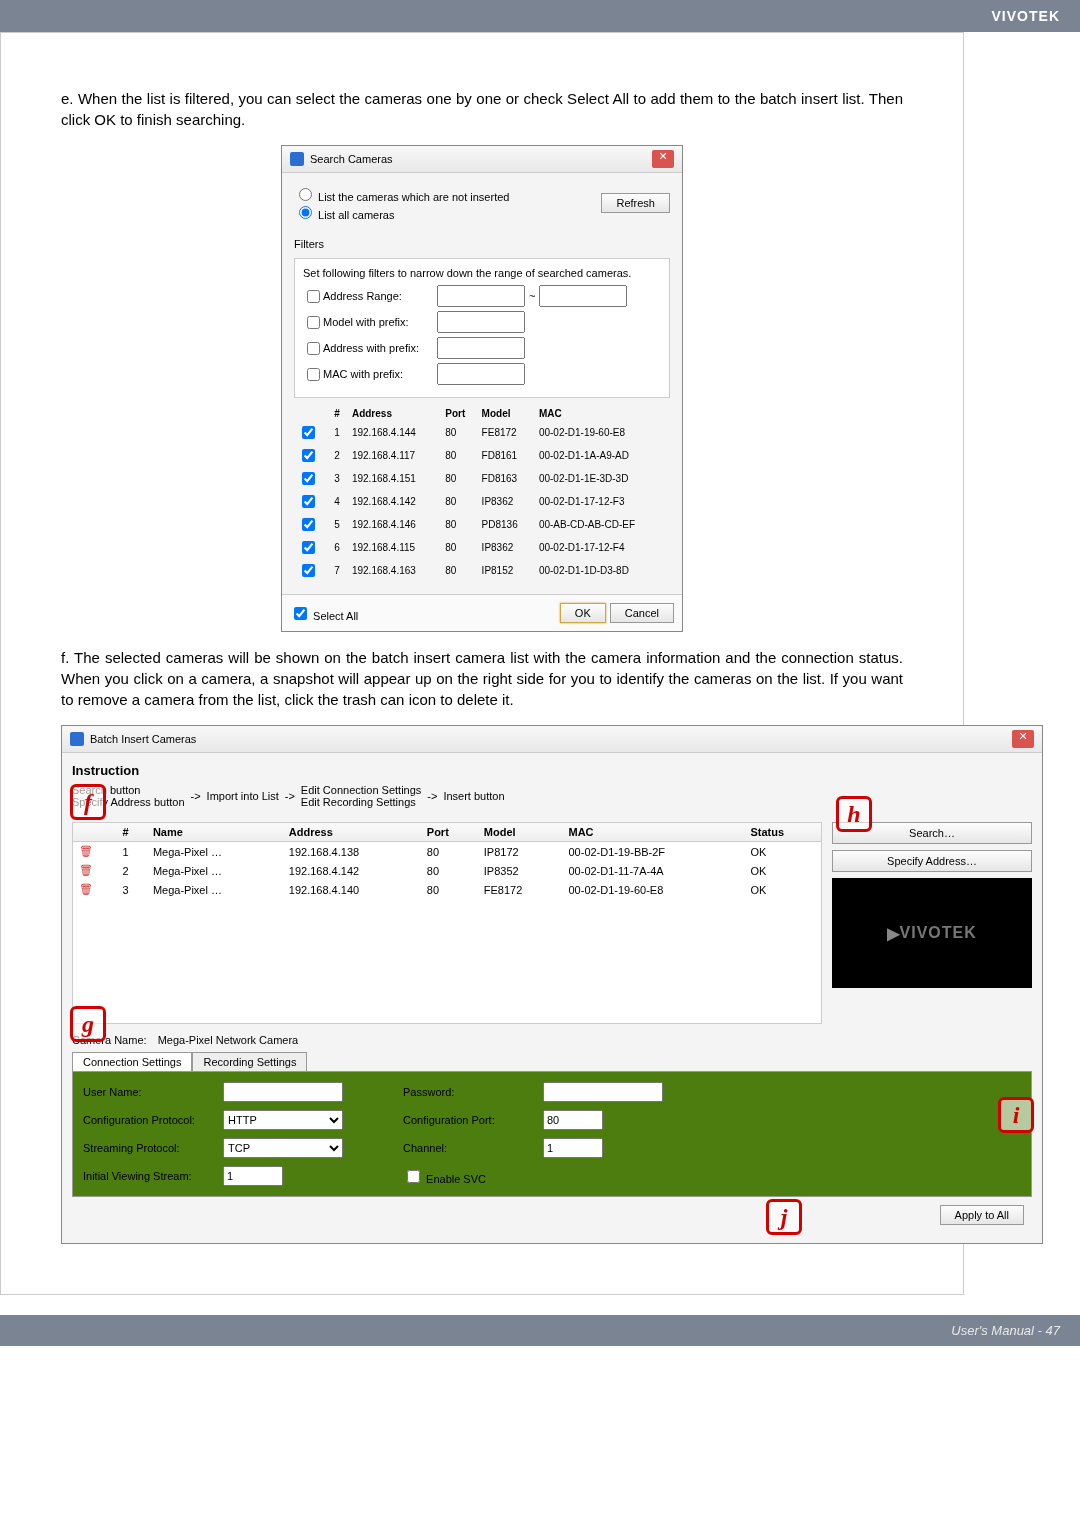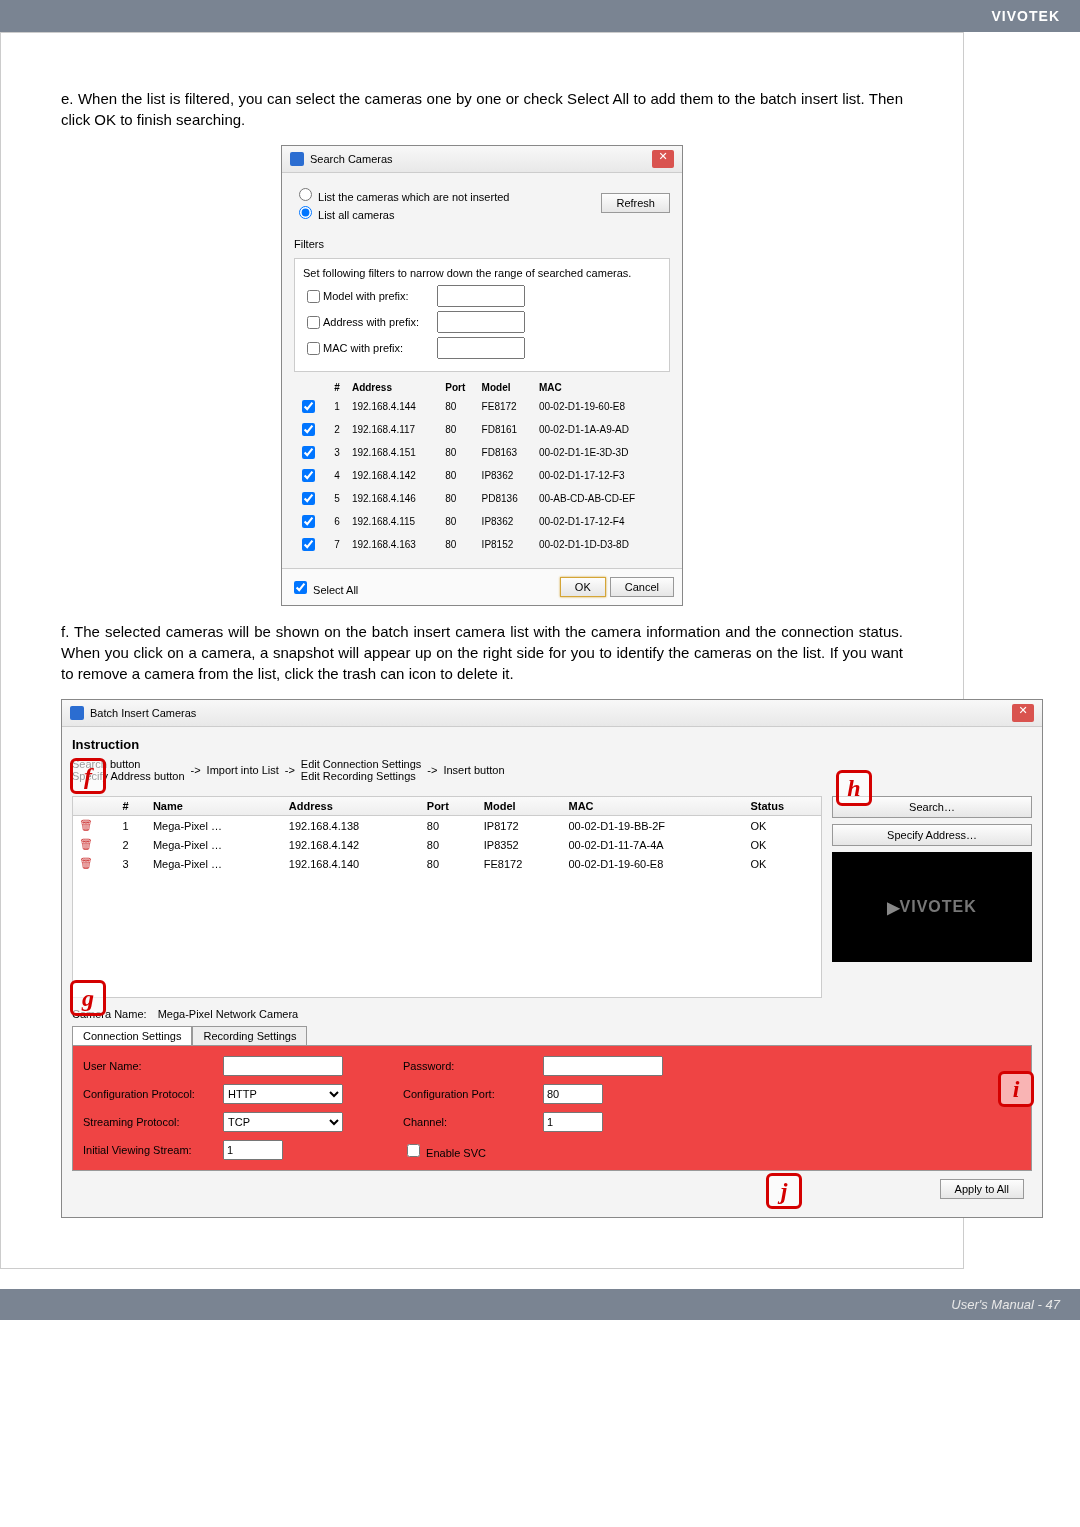--- a/index.html
+++ b/index.html
@@ -32,21 +32,21 @@
 .batch-list table { width: 100%; font-size: 11px; border-collapse: collapse; }
 .batch-list th { background: linear-gradient(#fafafa,#eee); border-bottom: 1px solid #ccc; padding: 3px 6px; text-align: left; }
 .batch-list td { padding: 3px 6px; }
 .side-panel { width: 200px; display: flex; flex-direction: column; gap: 6px; }
 .side-panel .sbtn { background: linear-gradient(#fdfdfd,#e6e6e6); border: 1px solid #999; padding: 4px; font-size: 11px; text-align: center; }
 .preview-box { background: #000; height: 110px; display: flex; align-items: center; justify-content: center; color: #aaa; font-size: 16px; font-weight: bold; }
 .cam-name-row { margin: 10px 0 6px 0; font-size: 11px; }
 .tabs { display: flex; }
 .tab { border: 1px solid #999; border-bottom: none; padding: 3px 10px; font-size: 11px; background: #eee; }
 .tab.active { background: #fff; }
-.conn-form { border: 1px solid #999; background: #ef4444; padding: 10px; font-size: 11px; display: grid; grid-template-columns: 140px 140px 40px 140px 140px; row-gap: 8px; align-items: center; }
+.conn-form { border: 1px solid #999; background: #4d7c0f; padding: 10px; font-size: 11px; display: grid; grid-template-columns: 140px 140px 40px 140px 140px; row-gap: 8px; align-items: center; }
 .conn-form input[type=text], .conn-form select { height: 20px; font-size: 11px; box-sizing: border-box; width: 120px; }
 .apply-row { text-align: right; padding: 8px; }
 .storage-box { position: absolute; right: 18px; bottom: 28px; width: 200px; border: 1px solid #333; padding: 6px; font-size: 11px; background: #fff; }
 .storage-box b { font-size: 12px; }
 .storage-select { width: 100%; margin-top: 6px; height: 20px; font-size: 11px; }
 .dropdown-open { border: 1px solid #999; background: #fff; font-size: 11px; }
 .dropdown-open .opt { padding: 2px 6px; }
 .dropdown-open .opt.hl { background: #2b6dd1; color: #fff; }
 .circle-label { position: absolute; width: 30px; height: 30px; border: 3px solid #d40000; border-radius: 6px; color: #d40000; font-size: 24px; font-weight: bold; display: flex; align-items: center; justify-content: center; font-family: 'Times New Roman', serif; font-style: italic; background: rgba(255,255,255,0.6); }
 .footer-bar { background: #7a8492; color: #e8e8e8; text-align: right; padding: 8px 20px; font-size: 13px; font-style: italic; margin-top: 20px; }
@@ -72,20 +72,27 @@
       <div style="display:flex;align-items:center;">
         <div style="flex:1">
           <label><input type="radio" style=""> <span>List the cameras which are not inserted</span></label><br>
           <label><input type="radio" checked="" style=""> <span>List all cameras</span></label>
         </div>
         <button class="btn">Refresh</button>
       </div>
       <div style="font-weight:normal;margin-top:17px;">Filters</div>
       <div class="filter-box">
         <div style="margin-bottom:6px;">Set following filters to narrow down the range of searched cameras.</div>
+        <div class="filter-row">
+          <input type="checkbox" style="">
+          <span style="width:110px;">Address Range:</span>
+          <input type="text" style="">
+          <span>~</span>
+          <input type="text" style="">
+        </div>
         <div class="filter-row">
           <input type="checkbox" style="">
           <span style="width:110px;">Model with prefix:</span>
           <input type="text" style="">
         </div>
         <div class="filter-row">
           <input type="checkbox" style="">
           <span style="width:110px;">Address with prefix:</span>
           <input type="text" style="">
         </div>

